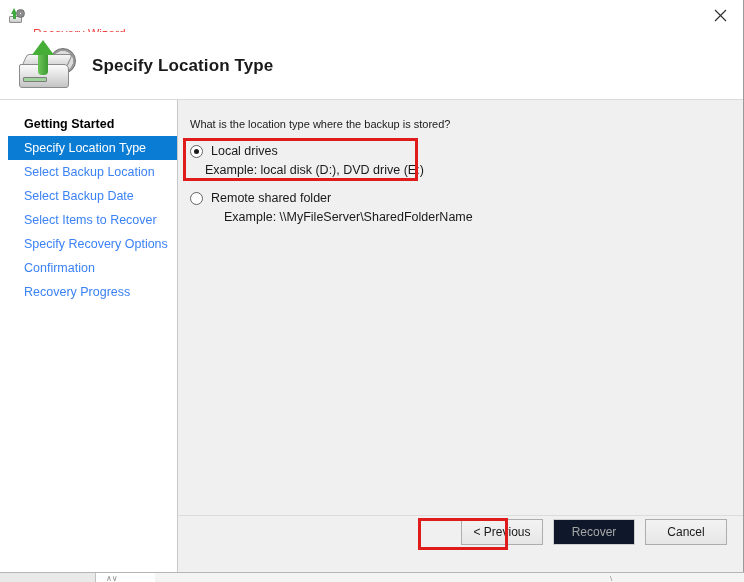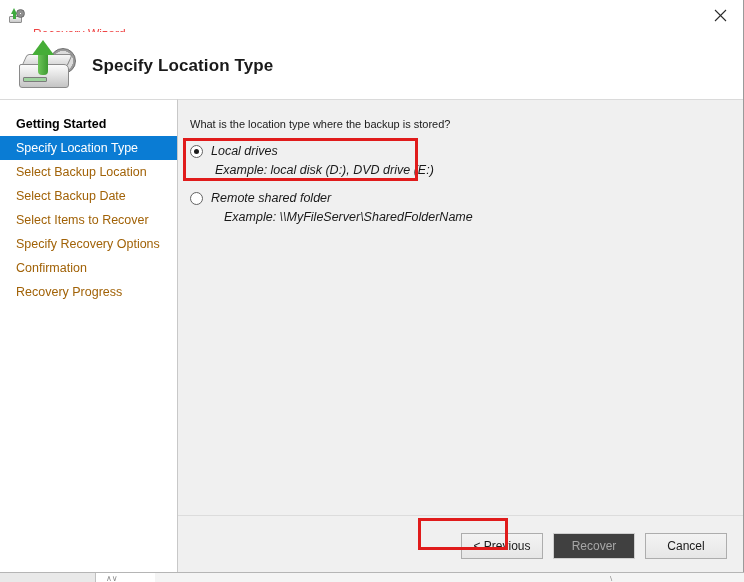--- a/index.html
+++ b/index.html
@@ -135,26 +135,27 @@
     display: flex;
   }
 
   .sidebar {
     width: 178px; height: 482px;
     background: #ffffff;
     border-top: 1px solid #dadada;
     border-right: 1px solid #c8c8c8;
     padding-top: 12px;
     flex: none;
+    padding-left: 8px;
   }
   .side-item {
     height: 24px; line-height: 24px;
     padding-left: 16px;
     font-size: 12.5px;
-    color: #a16207;
+    color: #3b82f6;
     white-space: nowrap;
     cursor: default;
   }
   .side-item.first {
     color: #000000; font-weight: bold;
   }
   .side-item.selected {
     background: #0a7cd4;
     color: #ffffff;
   }
@@ -176,21 +177,21 @@
   .redbox {
     position: absolute;
     border: 3px solid #e01b1b;
     background: transparent;
     pointer-events: none;
   }
   #redbox-local { left: 5px; top: 38px; width: 235px; height: 43px; }
   #redbox-next  { left: 240px; top: 418px; width: 90px; height: 32px; }
 
   .option {
-    position: absolute; left: 12px; font-style: italic;
+    position: absolute; left: 12px;
   }
   #opt-local  { top: 44px; }
   #opt-remote { top: 91px; }
 
   .opt-row { display: flex; align-items: center; }
   .radio {
     width: 13px; height: 13px; border-radius: 50%;
     border: 1px solid #636363;
     background: #ffffff;
     margin-right: 8px;
@@ -200,47 +201,47 @@
   }
   .radio.checked::after {
     content: "";
     position: absolute; left: 3px; top: 3px;
     width: 5px; height: 5px; border-radius: 50%;
     background: #1b1b1b;
   }
   .opt-label { font-size: 12.5px; color: #1a1a1a; }
   .opt-example {
     font-size: 12.5px; color: #1a1a1a;
-    margin-top: 5px; margin-left: 25px;
+    margin-top: 5px; margin-left: 15px;
   }
   #opt-remote .opt-example { margin-left: 34px; }
 
   
   .footer-divider {
     position: absolute; left: 0; top: 415px;
     width: 565px; height: 1px; background: #dcdcdc;
   }
   .btnbar {
     position: absolute; left: 0; top: 419px;
     width: 565px; height: 40px;
-    display: flex; align-items: flex-end; justify-content: flex-end;
+    display: flex; align-items: flex-start; justify-content: flex-end;
     padding-right: 16px; gap: 10px;
   }
   .btn {
     width: 82px; height: 26px;
     font-family: "Liberation Sans", sans-serif;
     font-size: 12px; color: #1a1a1a;
     background: linear-gradient(#f3f3f3, #e6e6e6);
     border: 1px solid #adadad;
     display: flex; align-items: center; justify-content: center;
     cursor: default;
   }
   .btn.disabled {
     color: #a6a6a6;
-    background: #404040;
+    background: #0f172a;
     border-color: #cfcfcf;
   }
 
   
   .bottom-strip {
     position: absolute; left: 0; top: 572px;
     width: 744px; height: 10px;
     background: #ffffff;
     border-top: 1px solid #b5b5b5;
     overflow: hidden;

